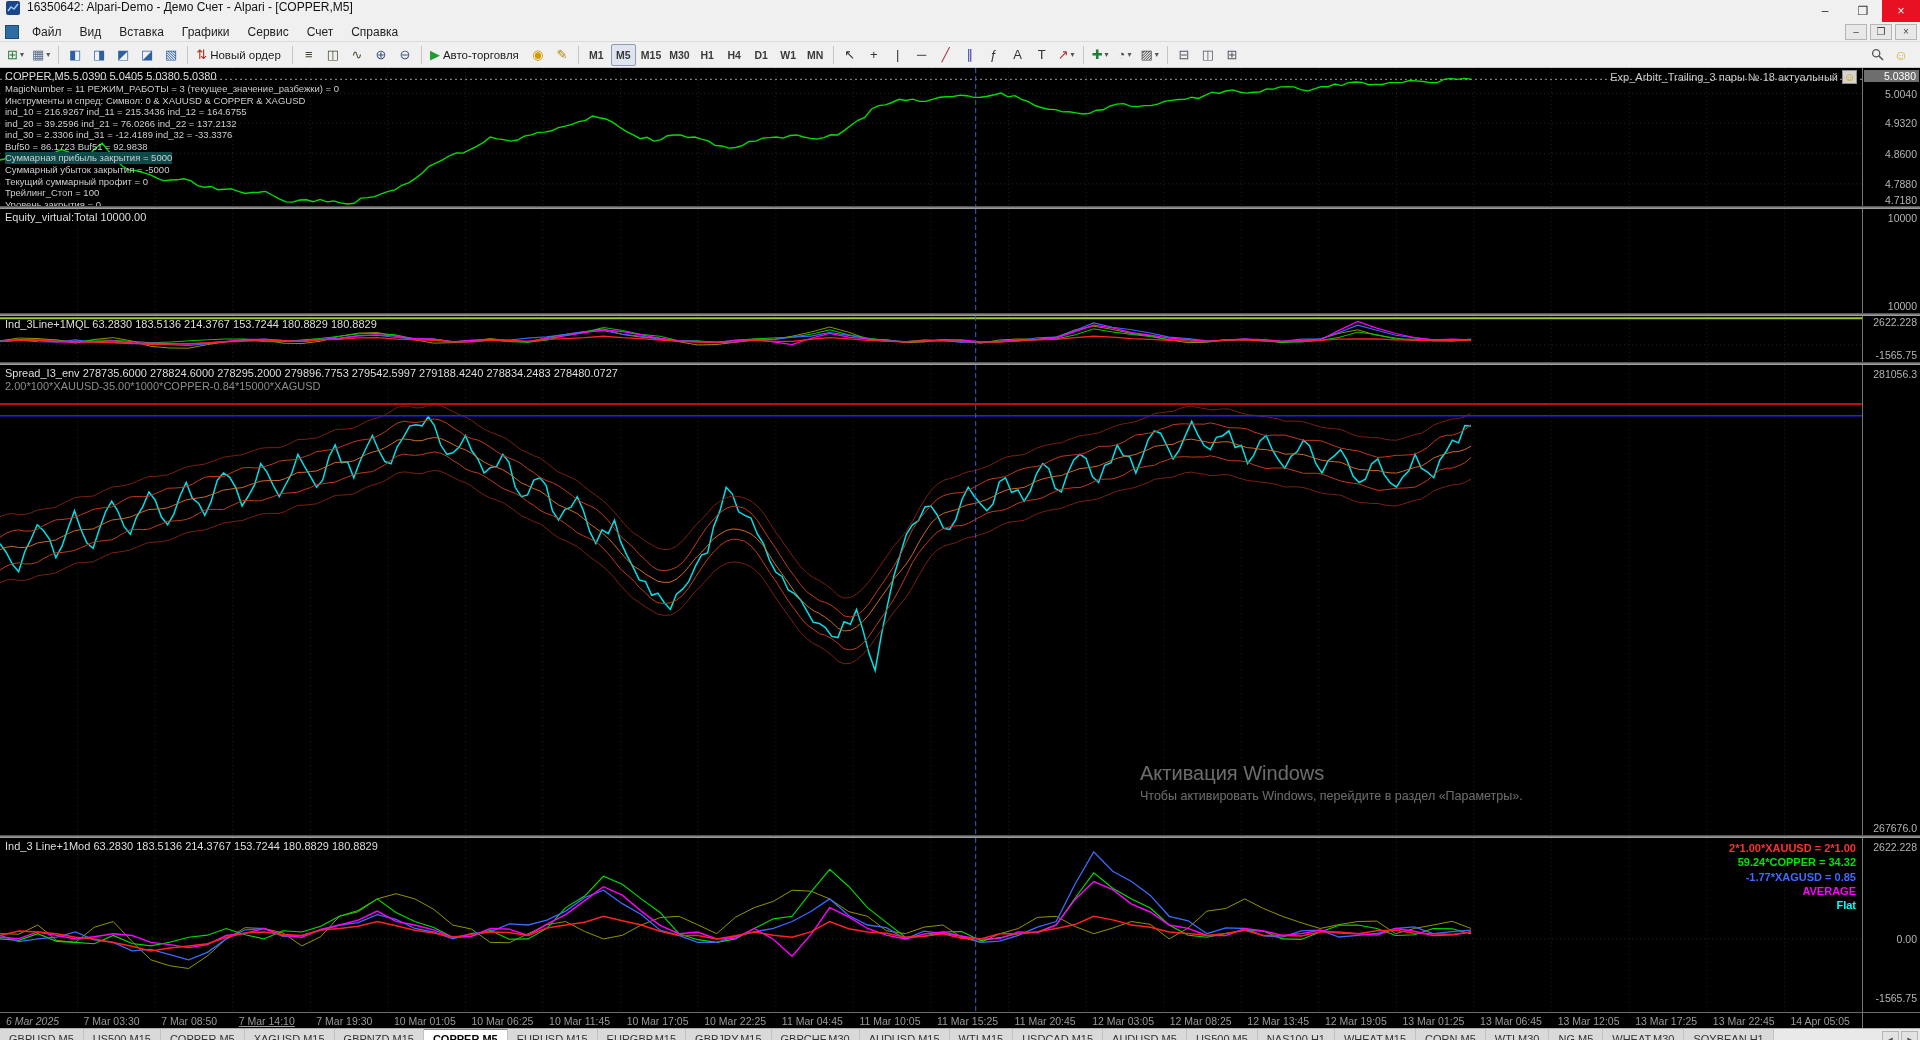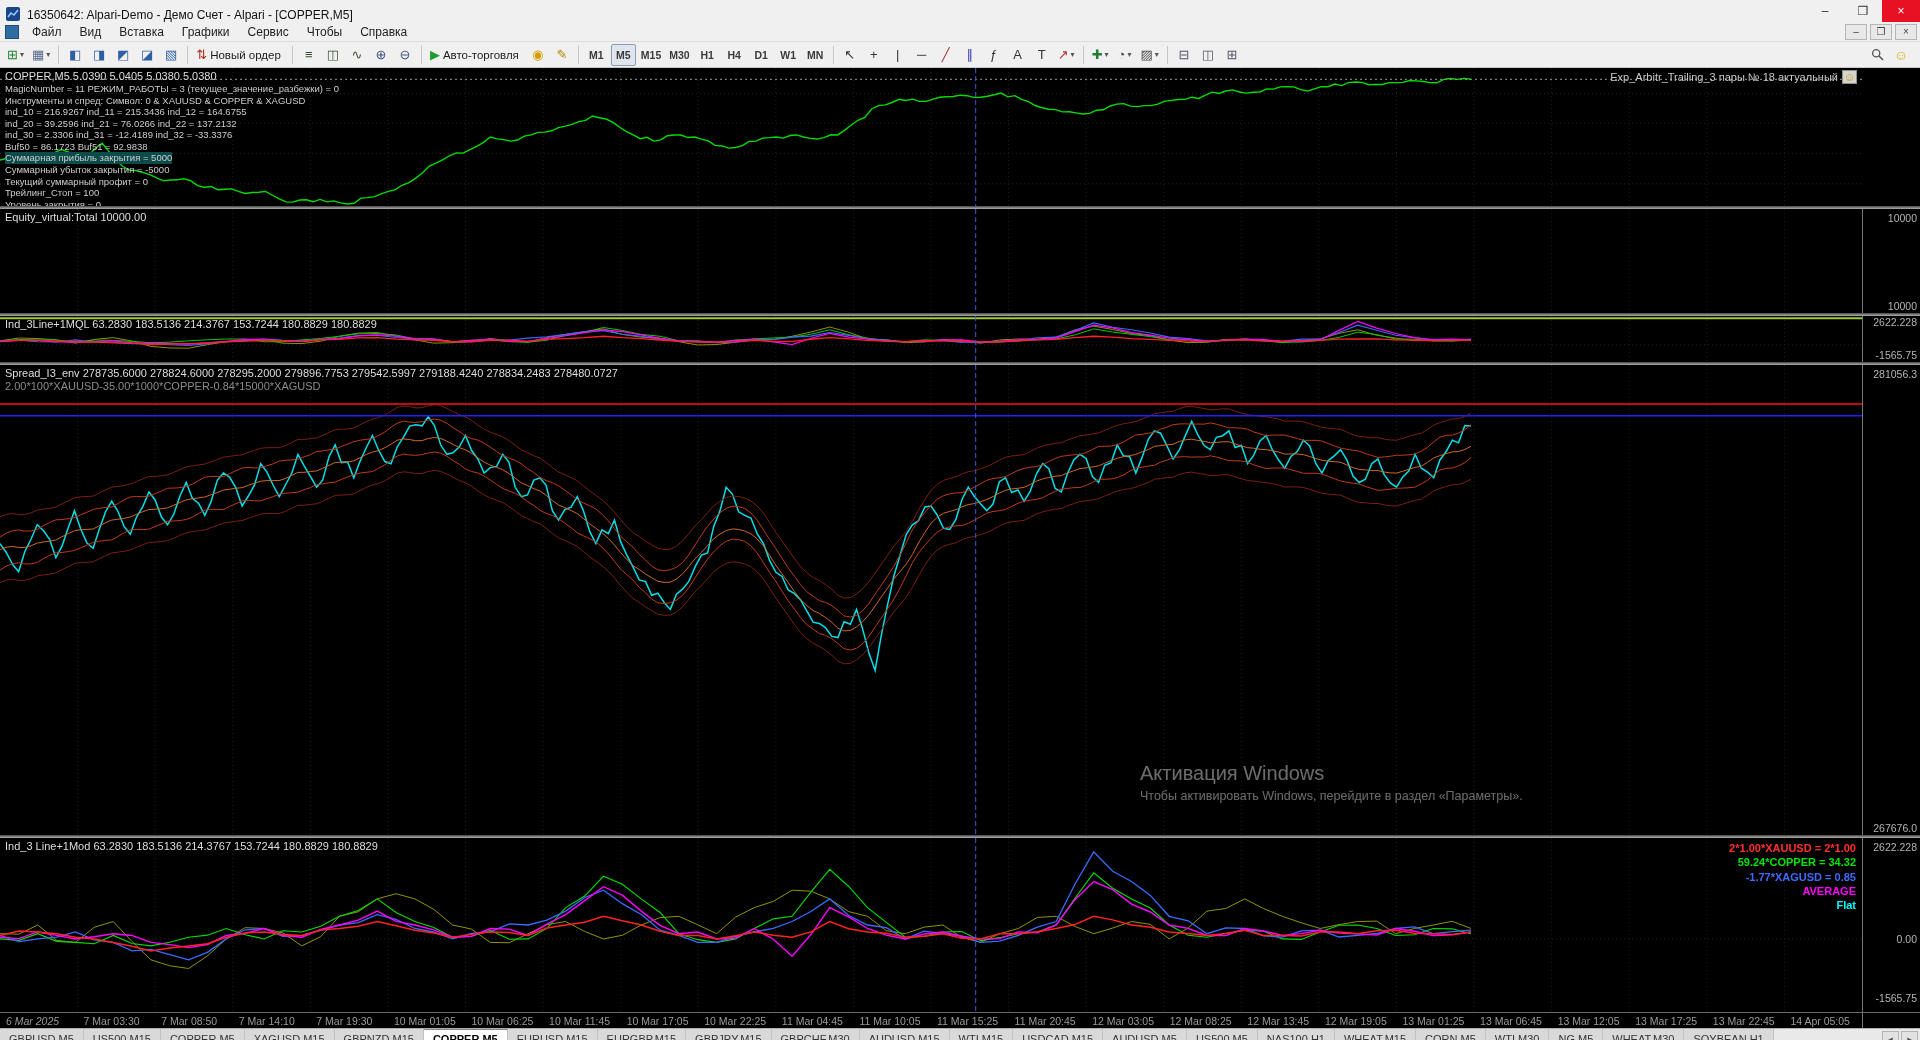--- a/index.html
+++ b/index.html
@@ -1,21 +1,21 @@
 <!DOCTYPE html>
 <html><head>
 <meta charset="utf-8">
 <style>
   *{box-sizing:border-box;margin:0;padding:0}
   html,body{width:1920px;height:1040px;overflow:hidden;background:#000;
     font-family:"Liberation Sans","DejaVu Sans",sans-serif;}
   .app{position:relative;width:1920px;height:1040px;display:flex;flex-direction:column;background:#000}
 
   
-  .titlebar{height:22px;background:#f0f0f0;display:flex;align-items:flex-end;font-size:12px;color:#111;flex:0 0 auto}
+  .titlebar{height:22px;background:#f0f0f0;display:flex;align-items:flex-start;font-size:12px;color:#111;flex:0 0 auto}
   .app-icon{width:16px;height:16px;margin:0 5px 0 6px;display:flex;align-items:center}
   .title-text{white-space:nowrap}
   .win-controls{margin-left:auto;display:flex;height:100%}
   .win-btn{width:38px;height:100%;display:flex;align-items:center;justify-content:center;font-size:12px;color:#333}
   .win-btn.close{background:#e81123;color:#fff}
 
   .menubar{height:20px;background:#f0f0f0;display:flex;align-items:center;font-size:12px;color:#222;border-bottom:1px solid #dcdcdc;flex:0 0 auto}
   .mdi-icon{width:14px;height:14px;margin:0 4px 0 5px;background:#2d6da3;border:1px solid #1c4b74;display:inline-block}
   .menu-item{padding:2px 9px;cursor:default}
   .mdi-controls{margin-left:auto;display:flex}
@@ -96,21 +96,21 @@
   </div>
 
   <div class="menubar">
     <span class="mdi-icon"></span>
     <span style="display:flex">
         <span class="menu-item">Файл</span>
         <span class="menu-item">Вид</span>
         <span class="menu-item">Вставка</span>
         <span class="menu-item">Графики</span>
         <span class="menu-item">Сервис</span>
-        <span class="menu-item">Чтобы</span>
+        <span class="menu-item">Счет</span>
         <span class="menu-item">Справка</span>
       </span>
     <div class="mdi-controls">
       <div class="mdi-btn">–</div>
       <div class="mdi-btn">❐</div>
       <div class="mdi-btn">×</div>
     </div>
   </div>
 
   <div class="toolbar">
@@ -316,20 +316,28 @@
               <div><span>Суммарный убыток закрытия = -5000</span></div>
               <div><span>Текущий суммарный профит = 0</span></div>
               <div><span>Трейлинг_Стоп = 100</span></div>
               <div><span>Уровень закрытия = 0</span></div>
             </div>
             <div class="ea-label">
               <span>Exp_Arbitr_Trailing_3 пары № 18 актуальный</span>
               <span class="smiley">☺</span>
             </div>
           </div>
+          <div class="pane-scale">
+            <span class="scale-label badge" style="top: 6%;">5.0380</span>
+            <span class="scale-label" style="top: 18.5%;">5.0040</span>
+            <span class="scale-label" style="top: 40%;">4.9320</span>
+            <span class="scale-label" style="top: 62%;">4.8600</span>
+            <span class="scale-label" style="top: 84%;">4.7880</span>
+            <span class="scale-label" style="top: 96%;">4.7180</span>
+          </div>
         </div>
         <div class="pane-sep"></div>
         <div class="pane-row" data-idx="1">
           <div class="pane-plot">
             <svg class="pane-svg" viewBox="0 0 100 100" preserveAspectRatio="none">
               <line x1="4.167" y1="0" x2="4.167" y2="100" stroke="#1e1e1e" stroke-width="1" stroke-dasharray="1,3" vector-effect="non-scaling-stroke"></line>
               <line x1="8.333" y1="0" x2="8.333" y2="100" stroke="#1e1e1e" stroke-width="1" stroke-dasharray="1,3" vector-effect="non-scaling-stroke"></line>
               <line x1="12.500" y1="0" x2="12.500" y2="100" stroke="#1e1e1e" stroke-width="1" stroke-dasharray="1,3" vector-effect="non-scaling-stroke"></line>
               <line x1="16.667" y1="0" x2="16.667" y2="100" stroke="#1e1e1e" stroke-width="1" stroke-dasharray="1,3" vector-effect="non-scaling-stroke"></line>
               <line x1="20.833" y1="0" x2="20.833" y2="100" stroke="#1e1e1e" stroke-width="1" stroke-dasharray="1,3" vector-effect="non-scaling-stroke"></line>
@@ -497,21 +505,21 @@
             <span class="scale-label" style="top: 58%;">0.00</span>
             <span class="scale-label" style="top: 92%;">-1565.75</span>
           </div>
         </div>
       </div>
     <div class="time-row">
       <div class="time-axis">
           <span class="time-label" style="left: calc(0% + 6px); font-style: italic;">6 Mar 2025</span>
           <span class="time-label" style="left: calc(4.167% + 6px);">7 Mar 03:30</span>
           <span class="time-label" style="left: calc(8.333% + 6px);">7 Mar 08:50</span>
-          <span class="time-label" style="left: calc(12.5% + 6px);">7 Mar 14:10</span>
+          <span class="time-label" style="left: calc(12.5% + 6px); text-decoration: underline;">7 Mar 14:10</span>
           <span class="time-label" style="left: calc(16.667% + 6px);">7 Mar 19:30</span>
           <span class="time-label" style="left: calc(20.833% + 6px);">10 Mar 01:05</span>
           <span class="time-label" style="left: calc(25% + 6px);">10 Mar 06:25</span>
           <span class="time-label" style="left: calc(29.167% + 6px);">10 Mar 11:45</span>
           <span class="time-label" style="left: calc(33.333% + 6px);">10 Mar 17:05</span>
           <span class="time-label" style="left: calc(37.5% + 6px);">10 Mar 22:25</span>
           <span class="time-label" style="left: calc(41.667% + 6px);">11 Mar 04:45</span>
           <span class="time-label" style="left: calc(45.833% + 6px);">11 Mar 10:05</span>
           <span class="time-label" style="left: calc(50% + 6px);">11 Mar 15:25</span>
           <span class="time-label" style="left: calc(54.167% + 6px);">11 Mar 20:45</span>

